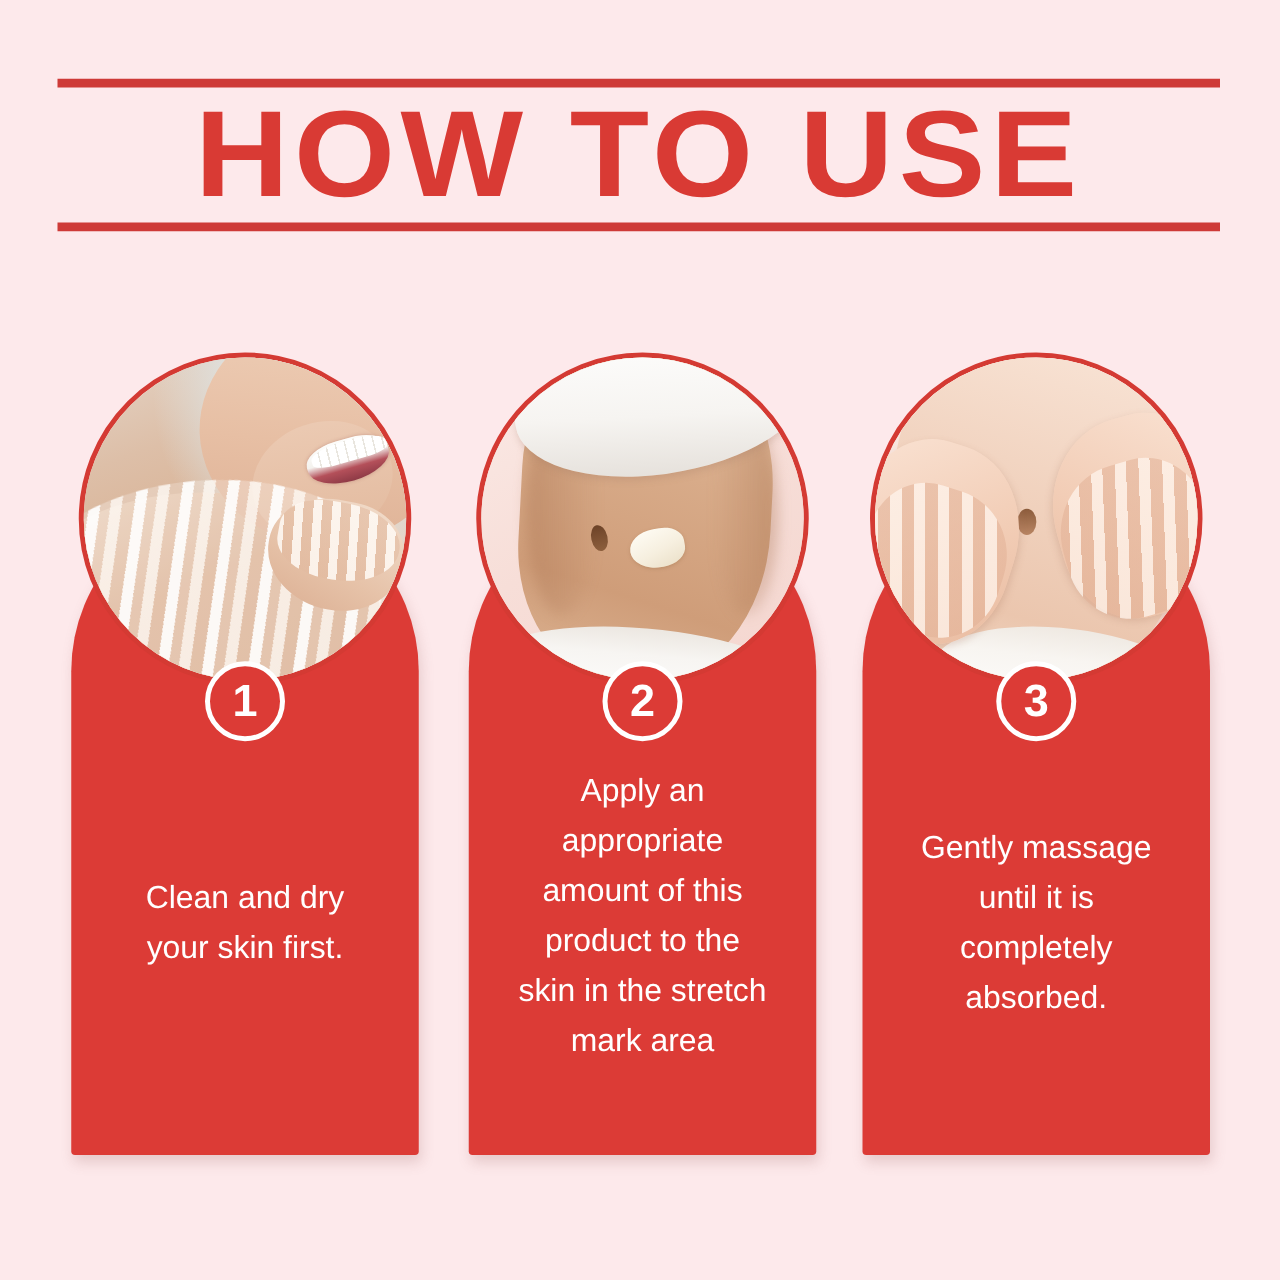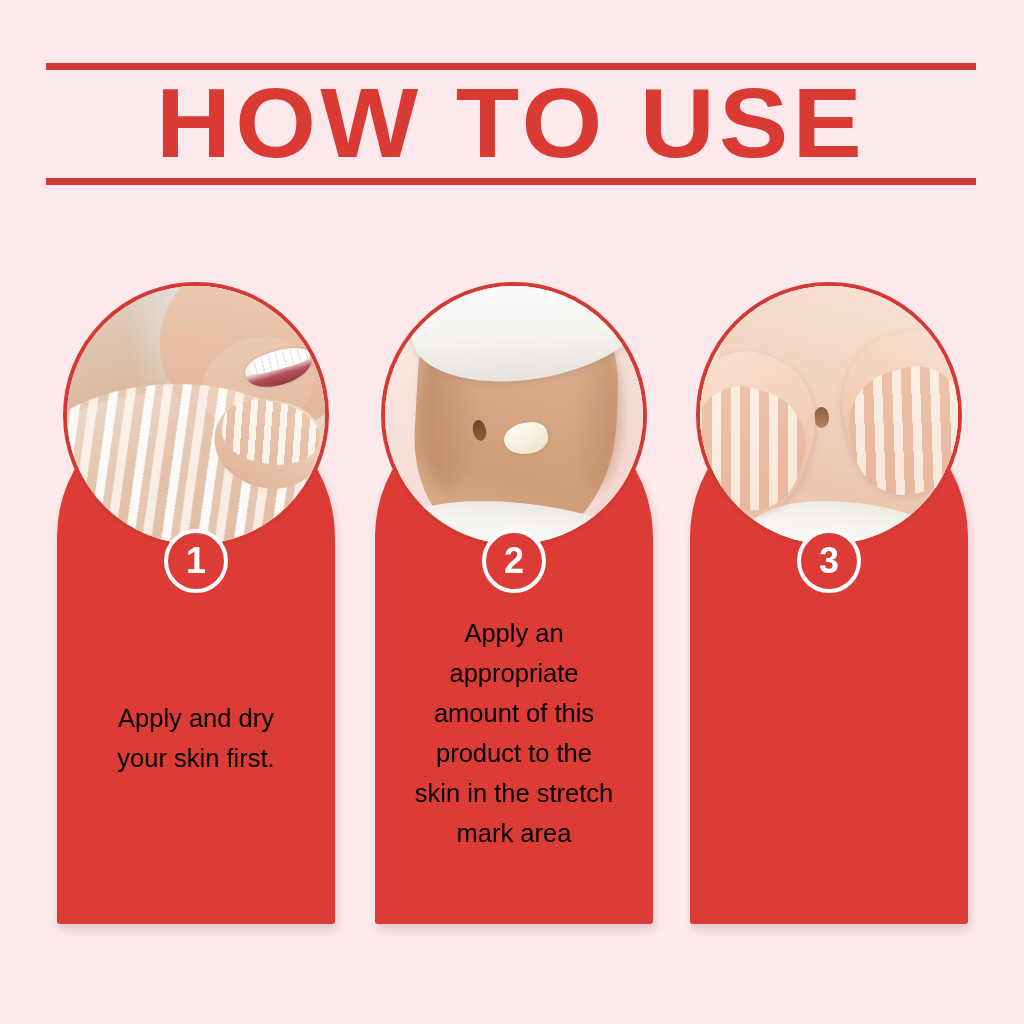--- a/index.html
+++ b/index.html
@@ -315,21 +315,21 @@
     line-height: 56px;
     text-align: center;
     z-index: 5;
   }
 
   
   .caption {
     position: absolute;
     left: 14px;
     width: 250px;
-    color: #000000;
+    color: #ffffff;
     font-size: 25.5px;
     line-height: 40px;
     text-align: center;
     white-space: pre-line;
   }
   .cap-1 { top: 300px; }
   .cap-2 { top: 215px; }
   .cap-3 { top: 260px; }
 </style>
 </head>
@@ -349,21 +349,21 @@
       <div class="ph1-shoulder"></div>
       <div class="ph1-face"></div>
       <div class="ph1-chin"></div>
       <div class="ph1-mouth"></div>
       <div class="ph1-teeth"></div>
       <div class="ph1-foam"></div>
       <div class="ph1-hand"></div>
       <div class="ph1-fingers"></div>
     </div>
     <div class="badge">1</div>
-    <div class="caption cap-1">Apply and dry
+    <div class="caption cap-1">Clean and dry
 your skin first.</div>
   </div>
 
   <div class="card card-2">
     <div class="photo">
       <div class="ph2-bg"></div>
       <div class="ph2-torso"></div>
       <div class="ph2-shadeL"></div>
       <div class="ph2-shadeR"></div>
       <div class="ph2-top"></div>
@@ -385,15 +385,19 @@
       <div class="ph3-bg"></div>
       <div class="ph3-belly"></div>
       <div class="ph3-navel"></div>
       <div class="ph3-brief"></div>
       <div class="ph3-handL"></div>
       <div class="ph3-handL-f"></div>
       <div class="ph3-handR"></div>
       <div class="ph3-handR-f"></div>
     </div>
     <div class="badge">3</div>
+    <div class="caption cap-3">Gently massage
+until it is
+completely
+absorbed.</div>
   </div>
 
 </div>
 
 </body></html>

